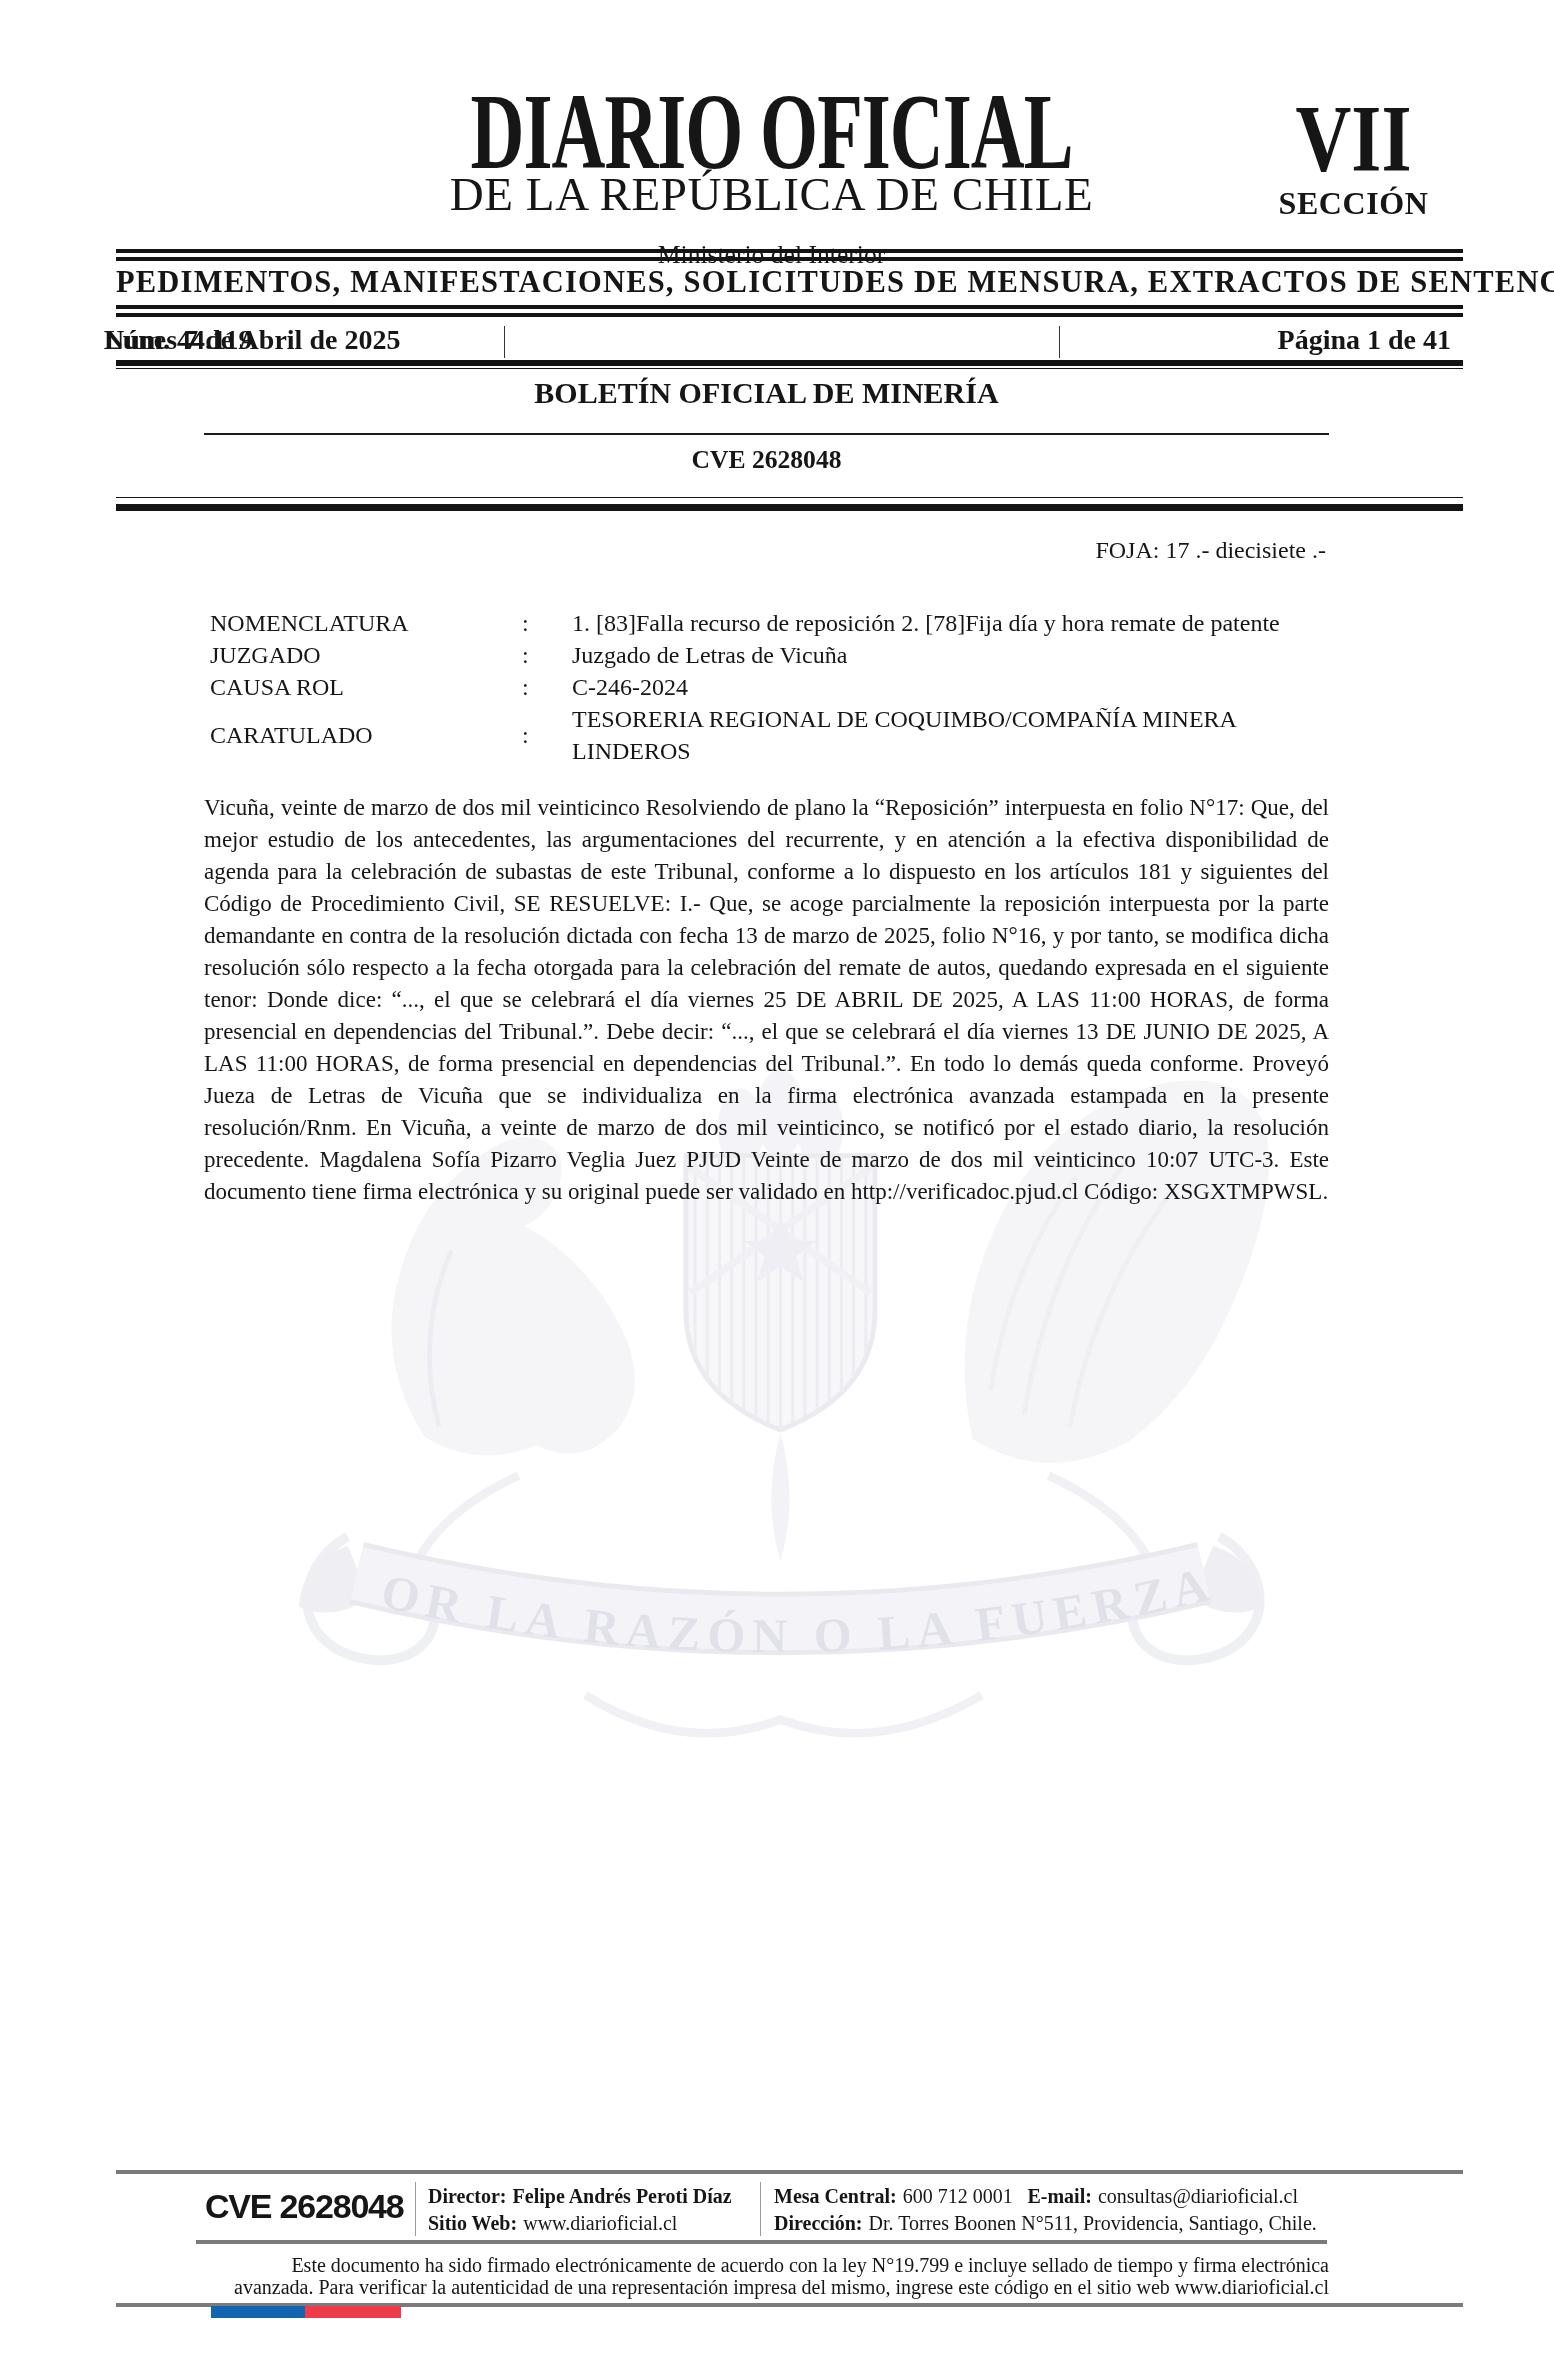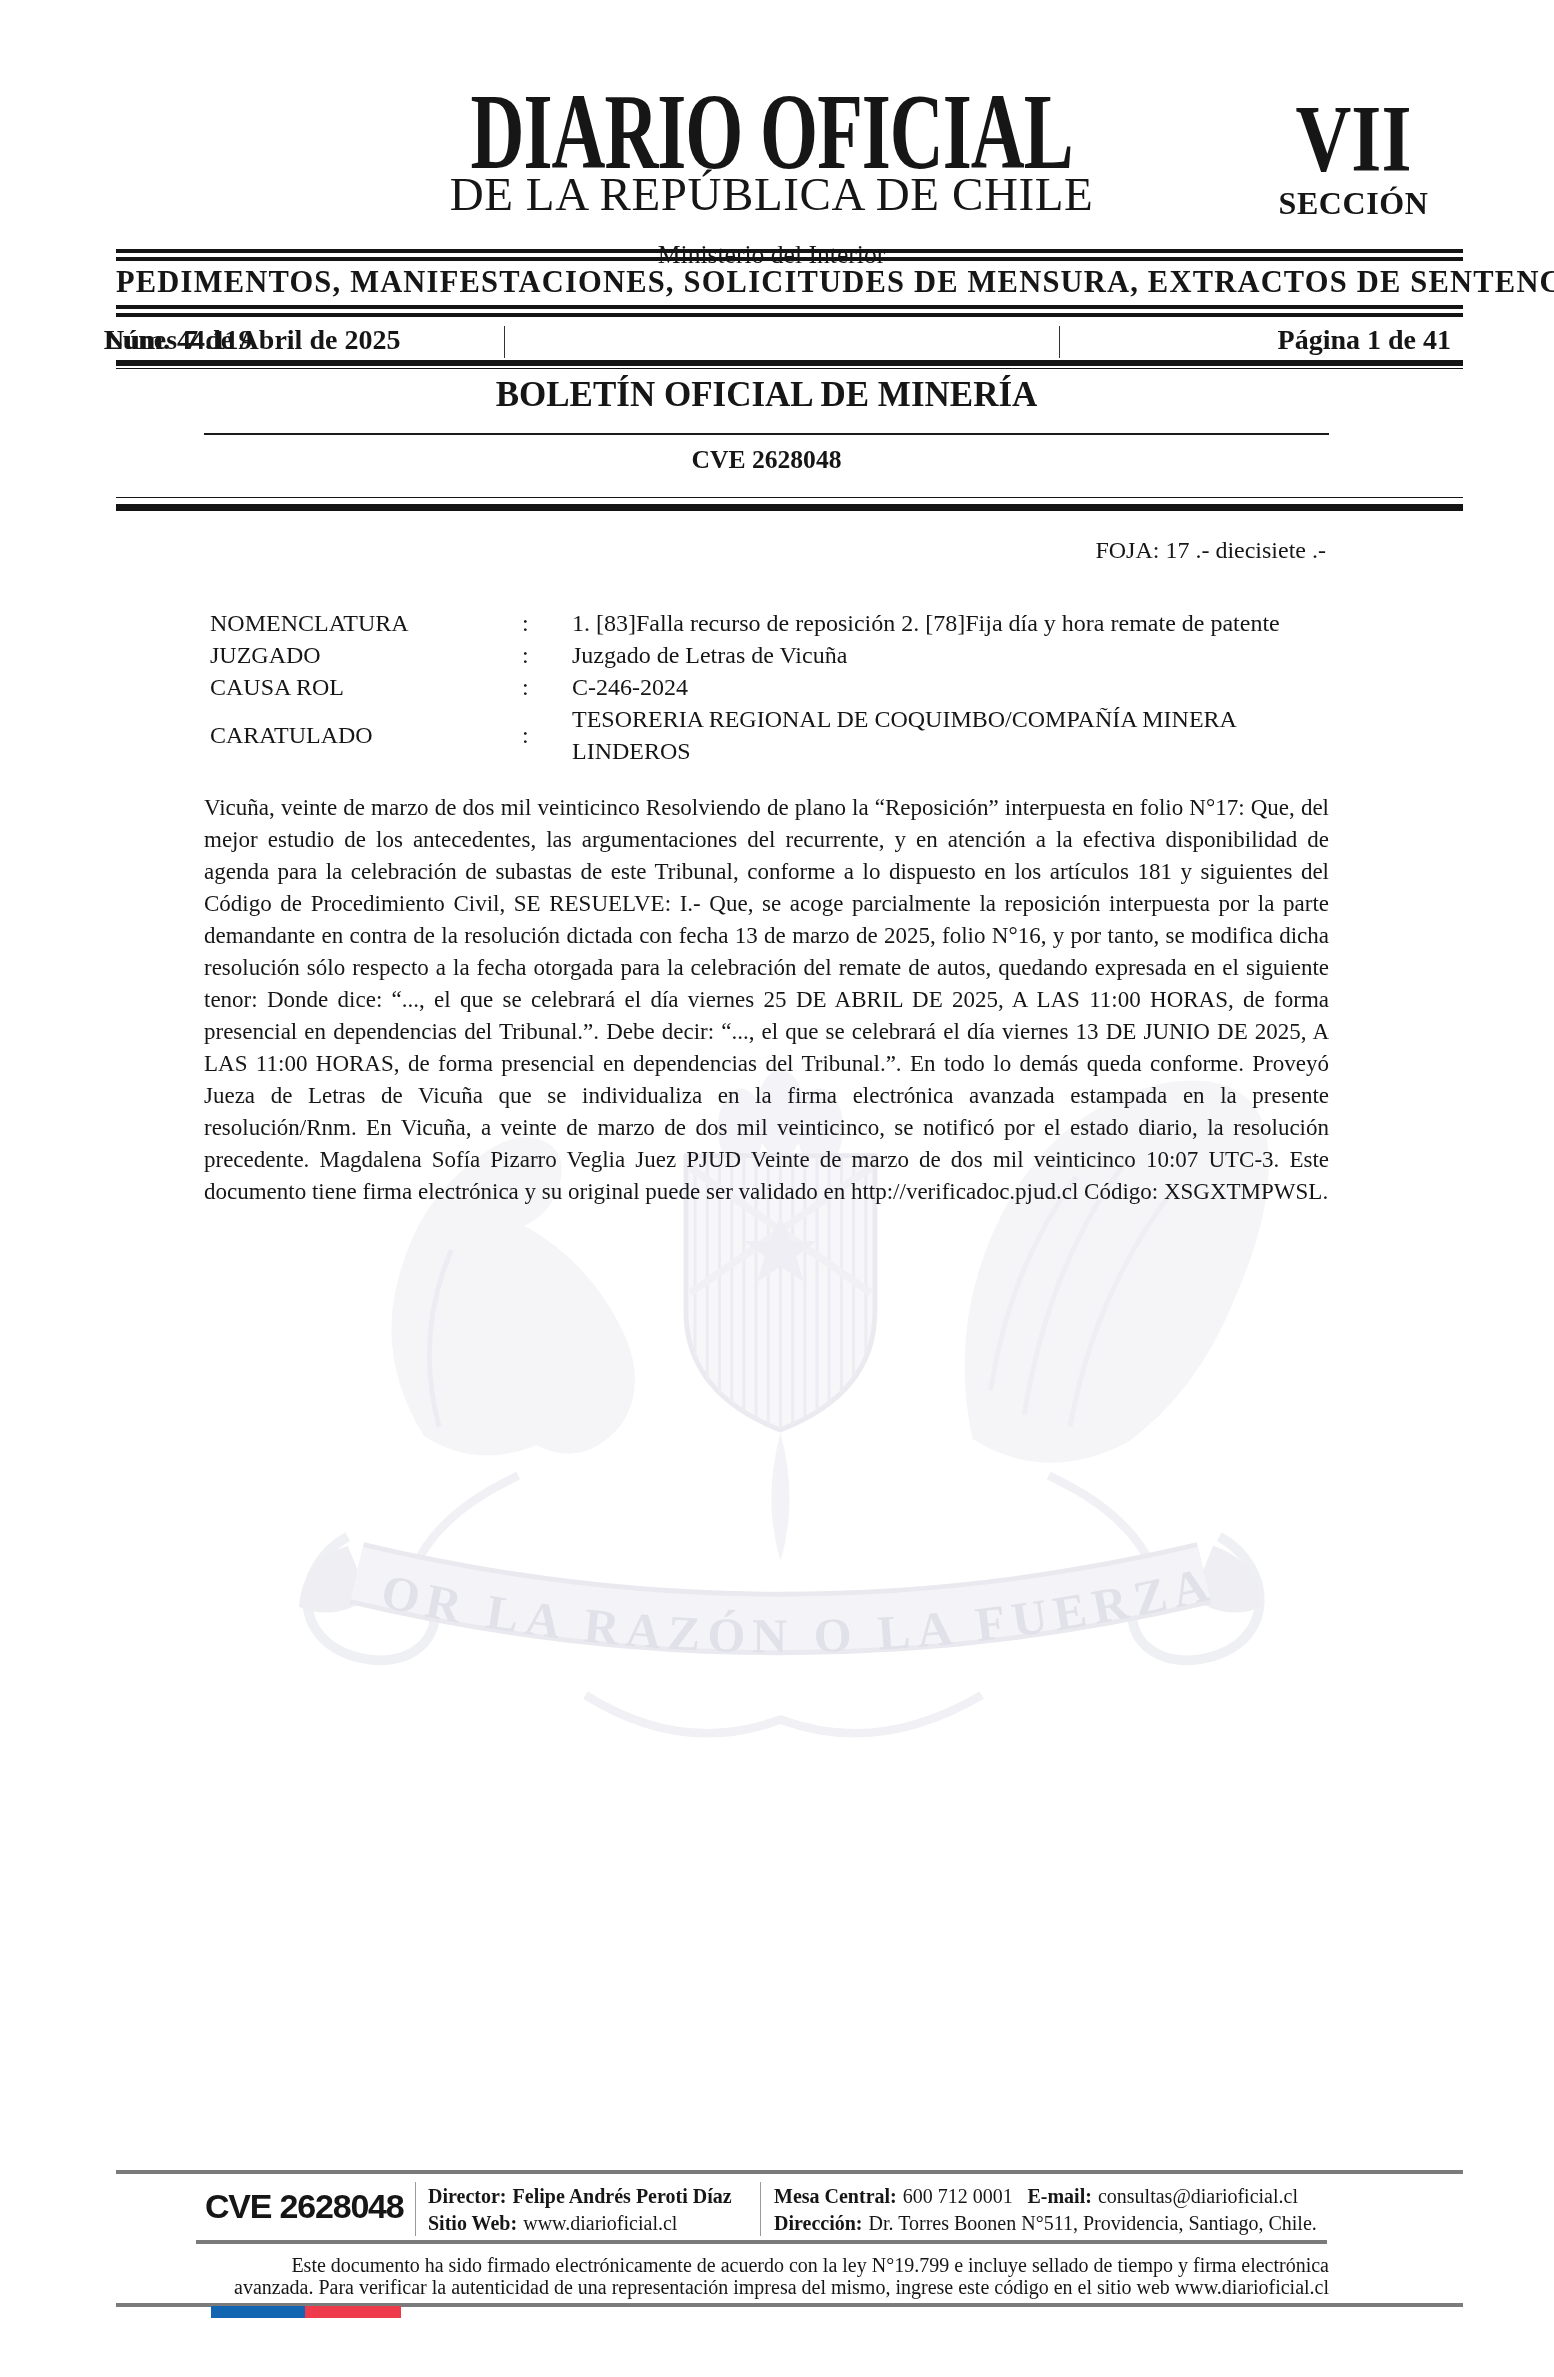--- a/index.html
+++ b/index.html
@@ -27,21 +27,21 @@
   .banner{left:116px; top:267px; width:1347px; text-align:center;
     font-size:30.5px; font-weight:700; letter-spacing:1.2px; line-height:1; white-space:nowrap;}
   
   .issue-bar{left:104px; top:325px; width:1347px; height:30.5px; font-size:28px; line-height:30.5px;font-weight:bold;}
   .issue-num{position:absolute; left:0; top:0;}
   .issue-date{position:absolute; left:0; width:100%; top:0;}
   .issue-page{position:absolute; right:0; top:0;}
   .vsep{position:absolute; top:-1.2px; width:1.2px; height:32px; background:#333; z-index:1;}
   
   .bulletin-title{left:204px; top:376px; width:1125px; text-align:center;
-    font-size:35px; font-weight:700; line-height:1.1; white-space:nowrap;}
+    font-size:30px; font-weight:700; line-height:1.1; white-space:nowrap;}
   .cve-head{left:204px; top:447px; width:1125px; text-align:center;
     font-size:25.6px; font-weight:700; line-height:1;}
   
   .foja{left:204px; top:538px; width:1122px; text-align:right; font-size:24px; line-height:1;}
   .case-table{left:210px; top:607px; width:1118px; font-size:24px;}
   .case-row{display:flex; align-items:center; min-height:32px;gap:24px;}
   .case-label{width:288px; line-height:32px;}
   .case-colon{width:26px; line-height:32px;}
   .case-value{flex:1; line-height:32px;}
   .body-text{left:204px; top:792px; width:1125px; font-size:23px; line-height:32px;

